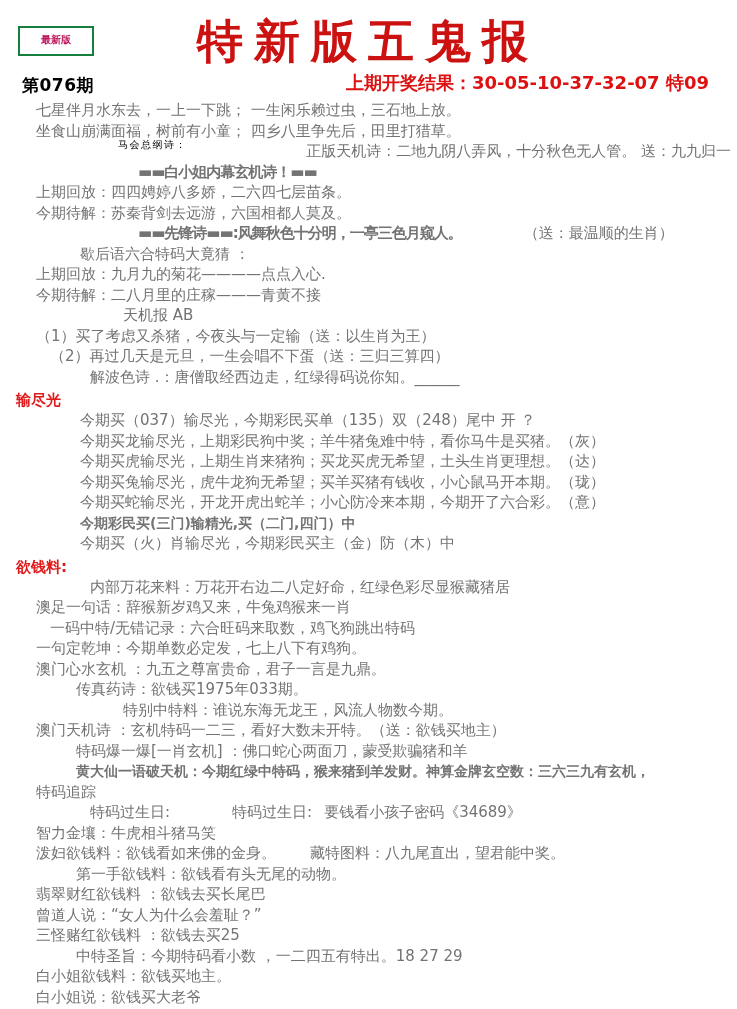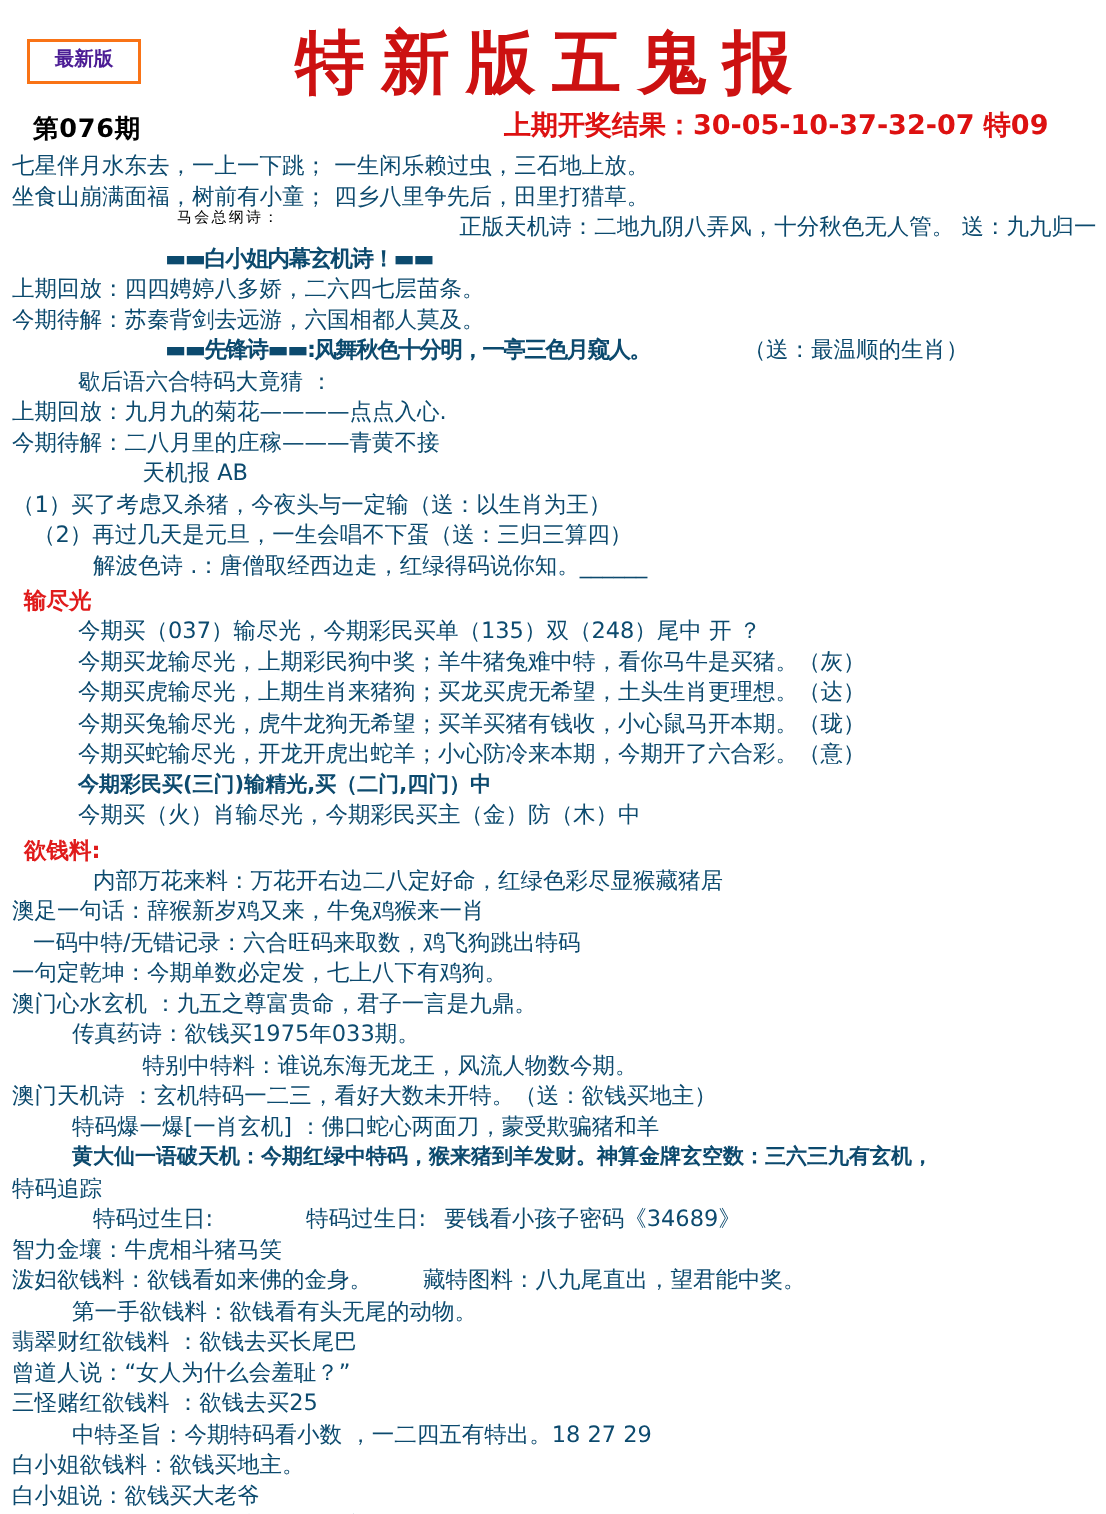--- a/index.html
+++ b/index.html
@@ -26,24 +26,24 @@
   .header {
     position: relative;
     height: 74px;
   }
   .badge {
     position: absolute;
     left: 18px;
     top: 26px;
     width: 72px;
     height: 26px;
-    border: 2px solid #f97316;
+    border: 2px solid #15803d;
     background: #ffffff;
-    color: #4c1d95;
-    font-size: 13px;
+    color: #be185d;
+    font-size: 10px;
     font-weight: bold;
     line-height: 24px;
     text-align: center;
     letter-spacing: 0px;
   }
   .main-title {
     position: absolute;
     left: 148px;
     top: 14px;
     width: 440px;
@@ -73,40 +73,41 @@
   .issue-sub {
     position: absolute;
     left: 118px;
     top: 16px;
     font-size: 10px;
     letter-spacing: 1.5px;
     margin-top: 48px;
   }
   .prev-result {
     position: absolute;
-    left: 336px;
+    left: 346px;
     top: -3px;
     color: #dd1111;
     font-size: 18px;
     font-weight: bold;
     letter-spacing: 0px;
     white-space: nowrap;
   }
 
   
   .body {
     position: relative;
     padding: 0 6px 0 0;
   }
   .ln {
     font-size: 15px;
     line-height: 20.5px;
     white-space: nowrap;
     letter-spacing: 0px;
-    color: #0c4a6e;
+    color: #737373;
+    margin-left: 28px;
   }
   .ln.sm { font-size: 14px; font-weight: bold; }
   .i0  { padding-left: 22px; }
   .i2  { padding-left: 48px; }
   .i3  { padding-left: 62px; }
   .i5  { padding-left: 95px; }
   .i6  { padding-left: 52px; }
   .i7  { padding-left: 110px; }
   .i8  { padding-left: 152px; text-align: right; }
   .i11 { padding-left: 8px; }

